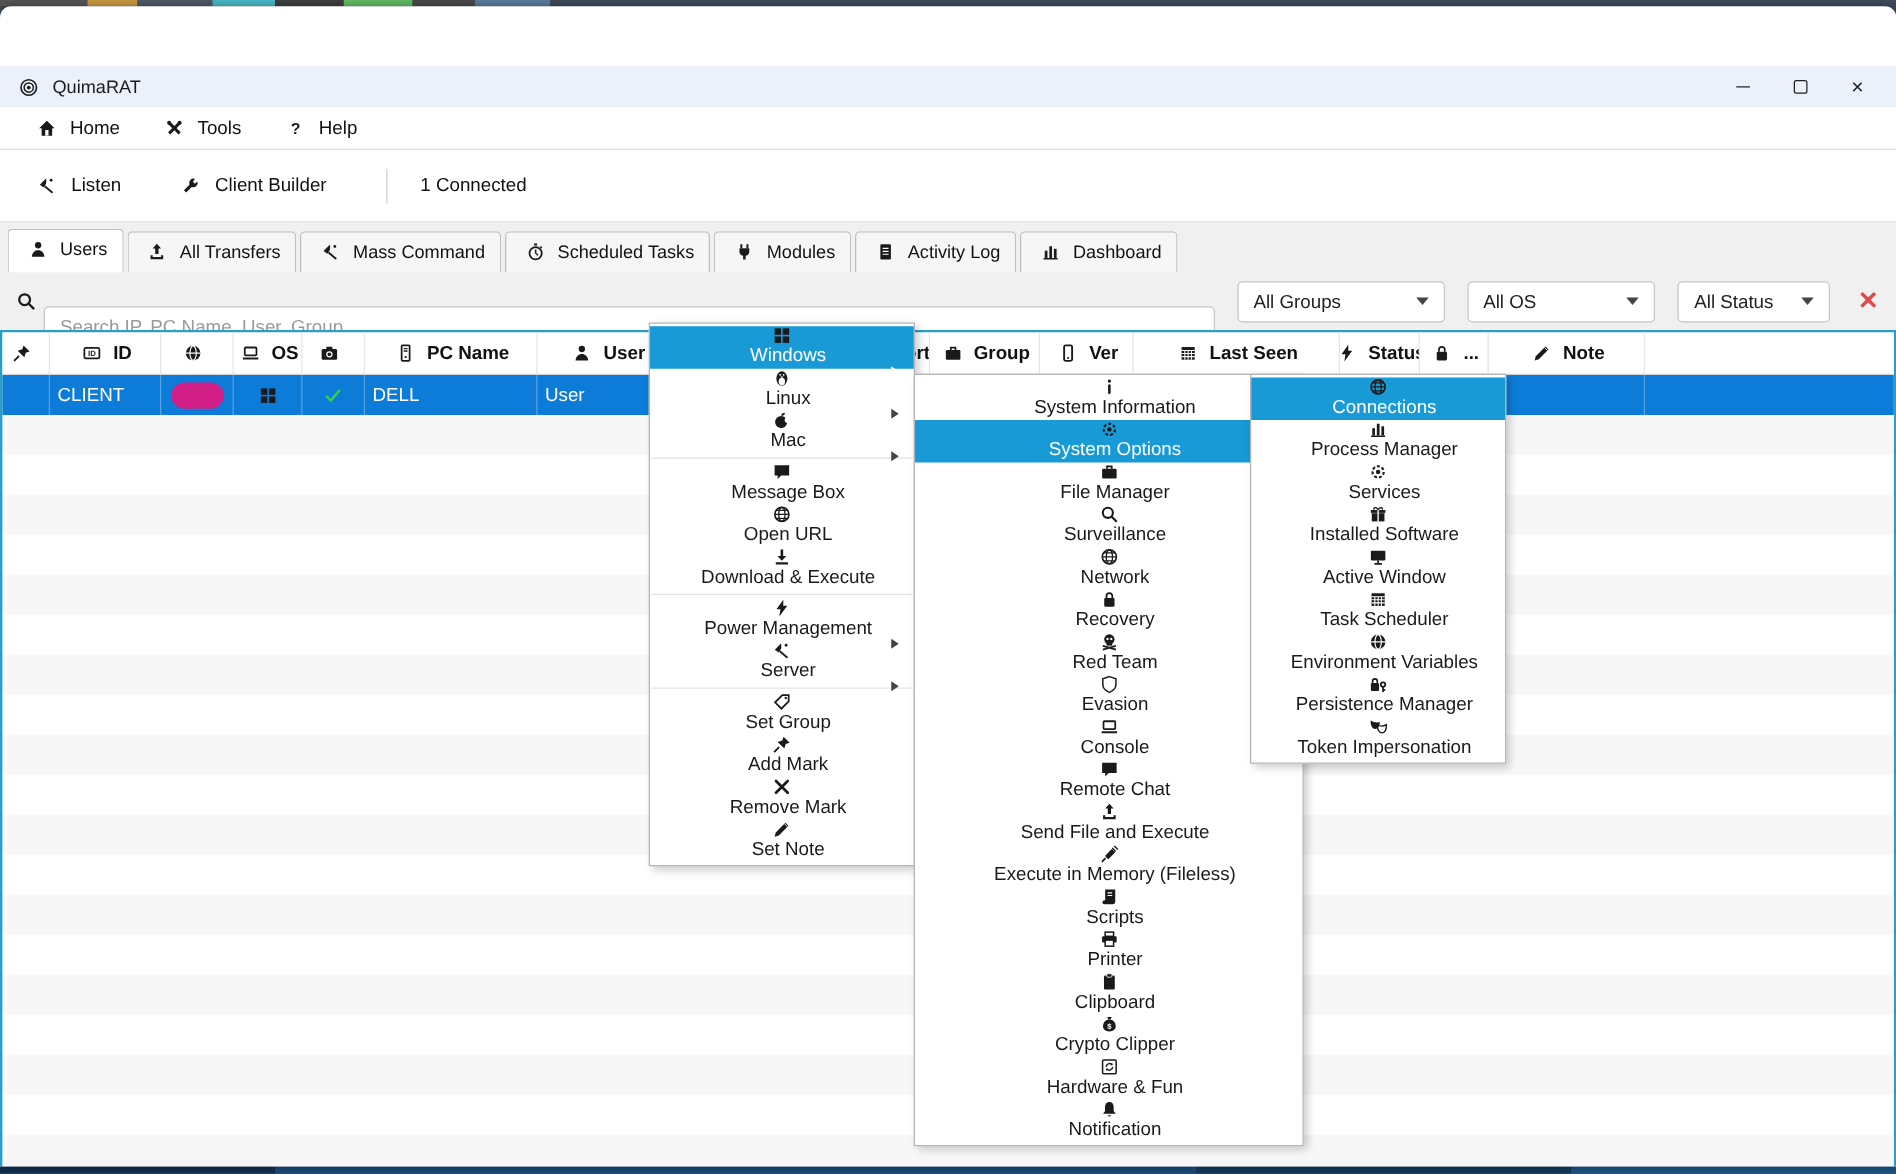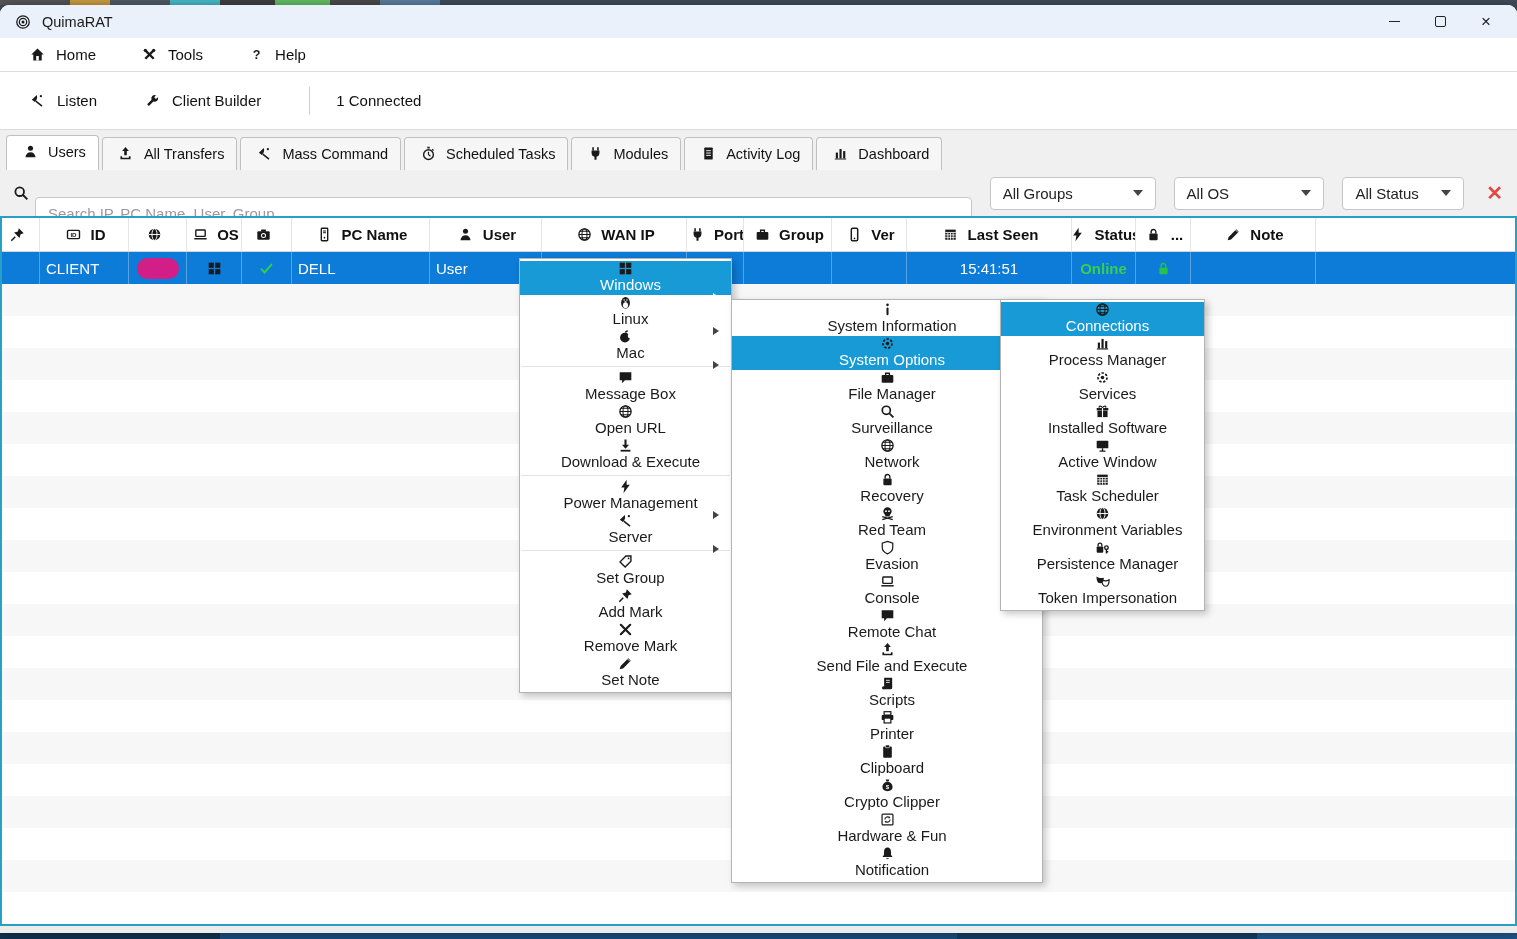--- a/index.html
+++ b/index.html
@@ -10,30 +10,30 @@
   .desk-top { position:absolute; top:0; left:0; height:5px; width:440px; background:#4a4a4a; display:flex; z-index:0; }
   .desk-top .seg { height:5px; }
   .desk-bottom { position:absolute; bottom:0; left:0; right:0; height:7px; background:#17426b; display:flex; z-index:0; }
   .desk-bottom .seg { height:7px; }
 
   .window { position:absolute; top:5px; left:0; right:0; bottom:6px; background:#fff;
             border-radius:9px 9px 0 0; overflow:hidden; z-index:1;
             box-shadow:0 0 8px rgba(0,0,0,.35); display:flex; flex-direction:column; }
 
   
-  .titlebar { height:33px; background:#eaf1fa; display:flex; align-items:center; padding:0 8px 0 12px; flex:0 0 auto; }
+  .titlebar { height:33px; background:#eaf1fa; display:flex; align-items:center; padding:0 8px 0 12px; flex:0 0 auto;margin-top:48px; }
   .titlebar .app-title { font-size:14.5px; color:#1a1a1a; margin-left:8px; }
   .win-controls { margin-left:auto; display:flex; align-items:center; }
   .win-btn { width:46px; height:30px; display:flex; align-items:center; justify-content:center; color:#222; }
   .glyph-min { width:11px; height:1.4px; background:#222; display:inline-block; }
   .glyph-max { width:11px; height:11px; border:1.4px solid #222; border-radius:2px; display:inline-block; }
   .glyph-close { font-size:17px; line-height:1; }
 
   
-  .menubar { height:34px; background:#fff; border-bottom:1px solid #dcdcdc; display:flex; align-items:center; padding-left:26px; gap:42px; flex:0 0 auto; }
+  .menubar { height:34px; background:#fff; border-bottom:1px solid #dcdcdc; display:flex; align-items:center; padding-left:26px; gap:32px; flex:0 0 auto; }
   .menubar-item { display:flex; align-items:center; gap:8px; font-size:15px; color:#111; }
 
   
   .toolbar { height:58px; background:#fff; border-bottom:1px solid #dcdcdc; display:flex; align-items:center; padding-left:26px; flex:0 0 auto; }
   .toolbar-btn { display:flex; align-items:center; gap:9px; font-size:15px; color:#111; margin-right:44px; }
   .tb-sep { width:1px; height:28px; background:#cfcfcf; margin:0 26px 0 4px; }
   .connected { font-size:15px; font-weight:normal; color:#111; }
 
   
   .tabstrip { height:40px; background:#f0f0f0; display:flex; align-items:flex-end; padding:5px 0 0 6px; flex:0 0 auto; }
@@ -735,20 +735,32 @@
         <svg viewBox="0 0 16 16" width="16" height="16">
           <path d="M8 1l3.6 4.2H9.4v4.6H6.6V5.2H4.4z" fill="currentColor"></path>
           <path d="M2.6 10.8v3.4h10.8v-3.4h-1.8v1.6H4.4v-1.6z" fill="currentColor"></path>
         </svg>
       </span>
       <span class="lbl">Send File and Execute</span>
     </div>
     <div class="mi">
       <span class="ico ico-sm">
         <svg viewBox="0 0 16 16" width="16" height="16">
+          <path d="M1.6 14.4l3.2-3.2" stroke="currentColor" stroke-width="1.5"></path>
+          <g transform="rotate(45 8 8.4)">
+            <rect x="6" y="3.4" width="4" height="8.4" rx="0.7" fill="currentColor"></rect>
+          </g>
+          <path d="M10.4 2.6l3 3M12.2 0.8l3 3" stroke="currentColor" stroke-width="1.2"></path>
+        </svg>
+      </span>
+      <span class="lbl">Execute in Memory (Fileless)</span>
+    </div>
+    <div class="mi">
+      <span class="ico ico-sm">
+        <svg viewBox="0 0 16 16" width="16" height="16">
           <path d="M4.4 1.8H13v10.6a1.8 1.8 0 0 1-1.8 1.8H4.4z" fill="currentColor"></path>
           <circle cx="3.8" cy="12.6" r="1.7" fill="currentColor"></circle>
           <path d="M6.4 4.6h4M6.4 6.8h4" stroke="#fff" stroke-width="0.9"></path>
         </svg>
       </span>
       <span class="lbl">Scripts</span>
     </div>
     <div class="mi">
       <span class="ico ico-sm">
         <svg viewBox="0 0 16 16" width="16" height="16">

